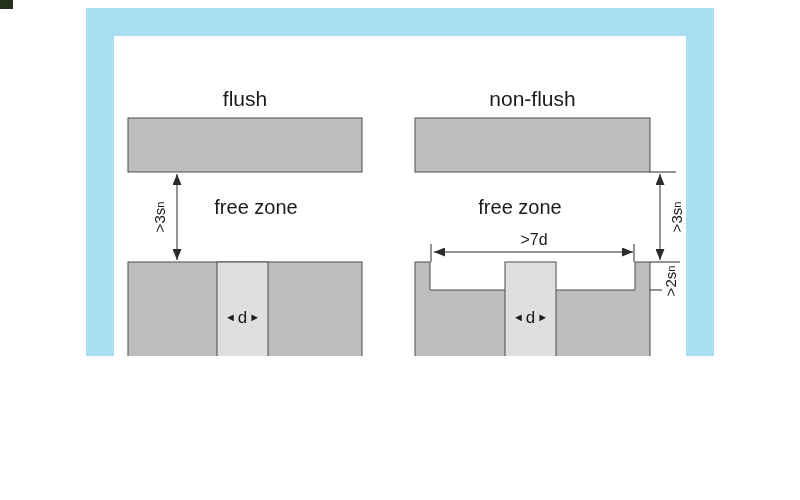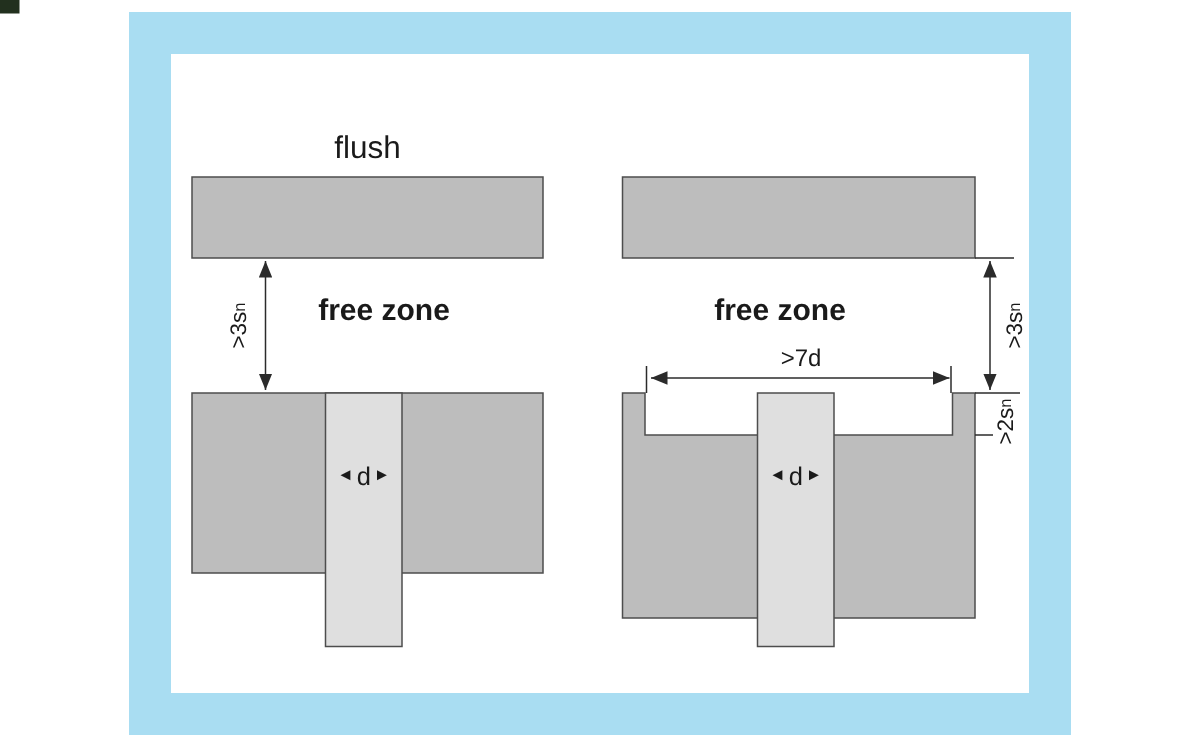--- a/index.html
+++ b/index.html
@@ -1,30 +1,30 @@
 <!DOCTYPE html>
 <html><head>
 <meta charset="utf-8">
 <style>
   html,body{margin:0;padding:0;background:#ffffff;}
   #stage{
-    position:relative;width:800px;height:500px;background:#ffffff;
+    position:relative;width:800px;height:356px;background:#ffffff;
     font-family:"Liberation Sans", sans-serif;color:#1a1a1a;overflow:hidden;
   }
   .frame{
     position:absolute;left:86px;top:8px;width:628px;height:482px;
     box-sizing:border-box;border:28px solid #a9ddf2;background:#ffffff;
   }
   .corner-artifact{
     position:absolute;left:0;top:0;width:13px;height:9px;background:#22301e;
   }
   svg{position:absolute;left:0;top:0;}
   .lbl{position:absolute;text-align:center;}
   .title{font-size:21px;}
-  .freezone{font-size:20px;font-weight:bold;}
+  .freezone{font-size:20px;}
   .vlabel{
     position:absolute;width:54px;height:16px;display:flex;align-items:center;justify-content:center;
     transform:rotate(-90deg);font-size:15px;white-space:nowrap;line-height:16px;
   }
   .vlabel sub{font-size:11px;}
   .dimlabel{font-size:16px;}
   .dlabel{
     position:absolute;display:flex;align-items:center;justify-content:center;gap:2px;
     font-size:17px;line-height:17px;
   }
@@ -69,20 +69,21 @@
   <div class="vlabel" style="left:133px;top:209px;">
     <span>&gt;3s</span>
       <sub>n</sub>
   </div>
   <div class="dlabel" style="left:217px;top:309px;width:51px;">
     <span class="tri">◄</span>
     <span>d</span>
     <span class="tri">►</span>
   </div>
 
+  <div class="lbl title" style="left:415px;top:87px;width:235px;">non-flush</div>
   <div class="lbl freezone" style="left:415px;top:196px;width:210px;">free zone</div>
   <div class="lbl dimlabel" style="left:494px;top:231px;width:80px;">&gt;7d</div>
   <div class="vlabel" style="left:650px;top:209px;">
     <span>&gt;3s</span>
       <sub>n</sub>
   </div>
   <div class="vlabel" style="left:644px;top:273px;">
     <span>&gt;2s</span>
       <sub>n</sub>
   </div>

